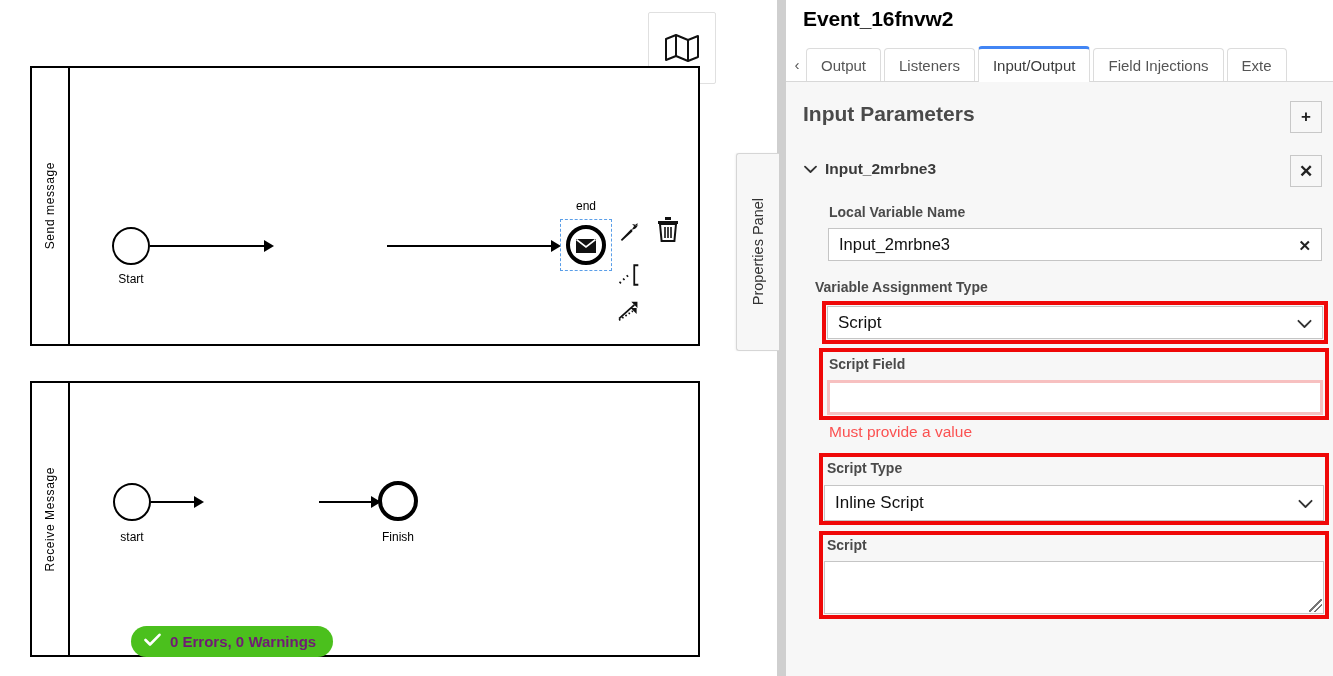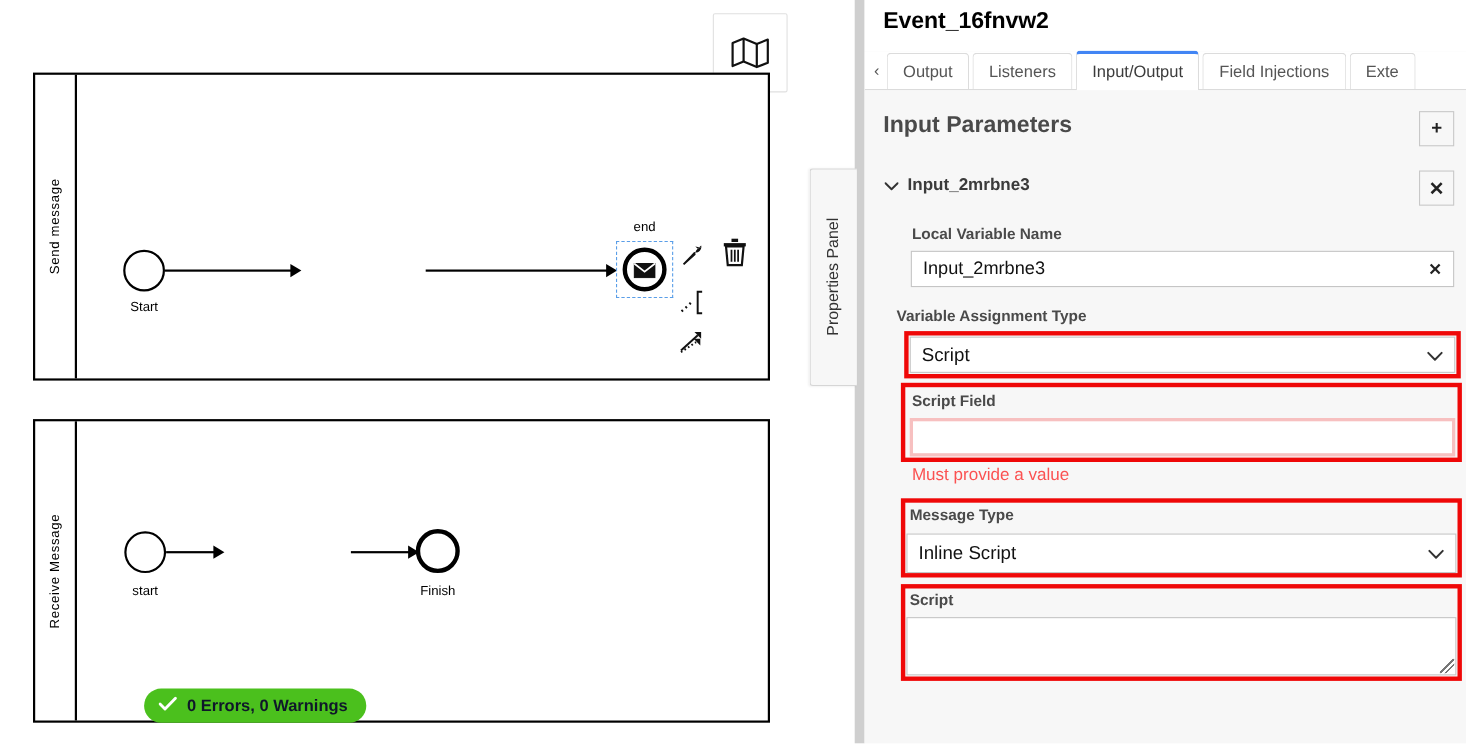--- a/index.html
+++ b/index.html
@@ -111,21 +111,21 @@
 
   
   .badge {
     position: absolute;
     left: 131px; top: 626px;
     height: 31px;
     background: #4bc01d;
     border-radius: 16px;
     display: flex; align-items: center;
     padding: 0 17px 0 13px;
-    color: #0f172a;
+    color: #701a75;
     font-weight: bold;
     font-size: 15px;
     gap: 9px;
     white-space: nowrap;
   }
 
   
   #divider {
     position: absolute;
     left: 777px; top: 0;
@@ -462,21 +462,21 @@
           </svg>
         </span>
       </div>
 
       <div class="field-label" style="left:43px; top:274px;">Script Field</div>
       <div class="inp invalid" style="left:41px; top:298px; width:496px; height:35px;">
         <span></span>
       </div>
       <div class="err-msg" style="left:43px; top:341px;">Must provide a value</div>
 
-      <div class="field-label" style="left:41px; top:378px;">Message Type</div>
+      <div class="field-label" style="left:41px; top:378px;">Script Type</div>
       <div class="sel" style="left:38px; top:403px; width:500px; height:36px; line-height:34px;">
         <span>Inline Script</span>
         <span class="caret" style="height:36px;">
           <svg width="15" height="10" viewBox="0 0 15 10" aria-hidden="true">
             <path d="M1.4 1.8 L7.5 8 L13.6 1.8" fill="none" stroke="#333" stroke-width="1.8" stroke-linecap="round" stroke-linejoin="round"></path>
           </svg>
         </span>
       </div>
 
       <div class="field-label" style="left:41px; top:455px;">Script</div>

